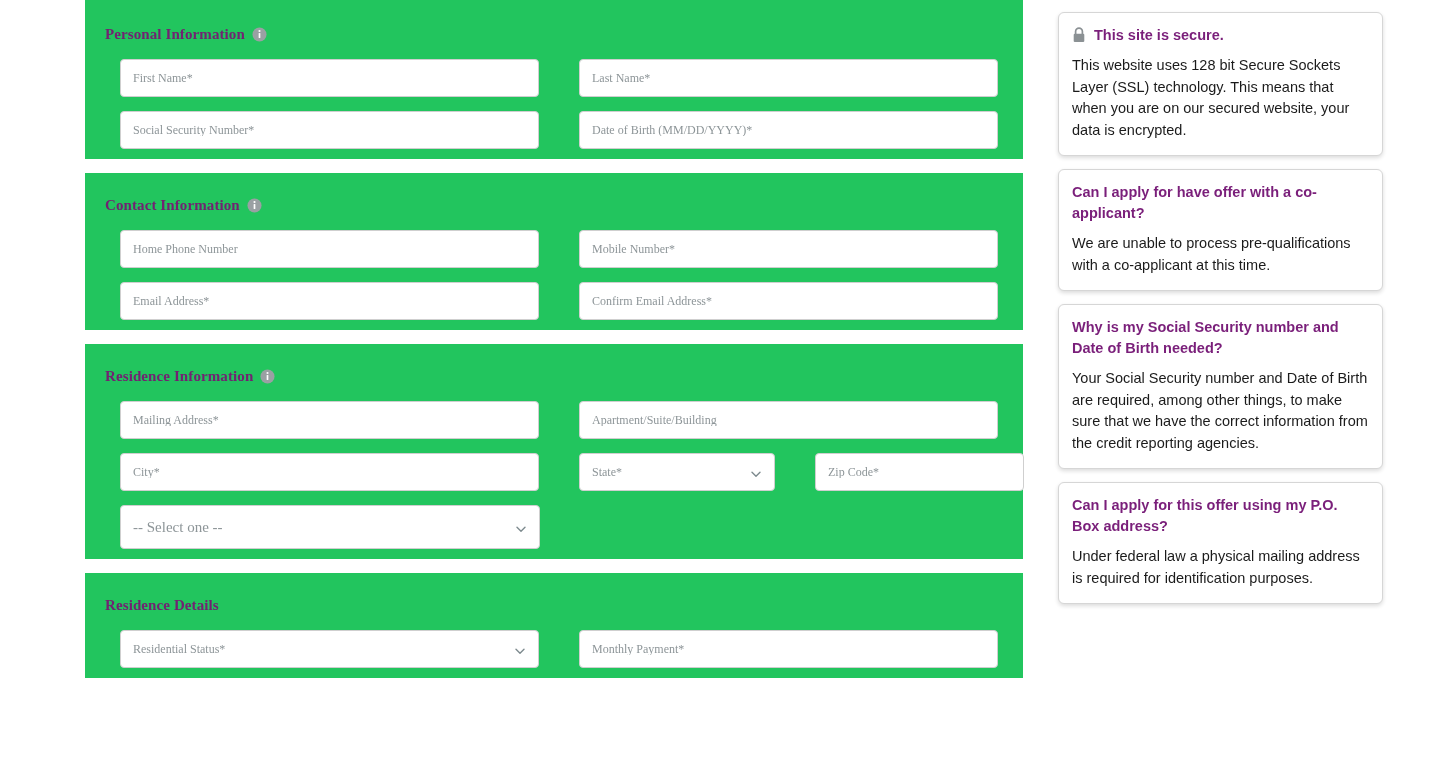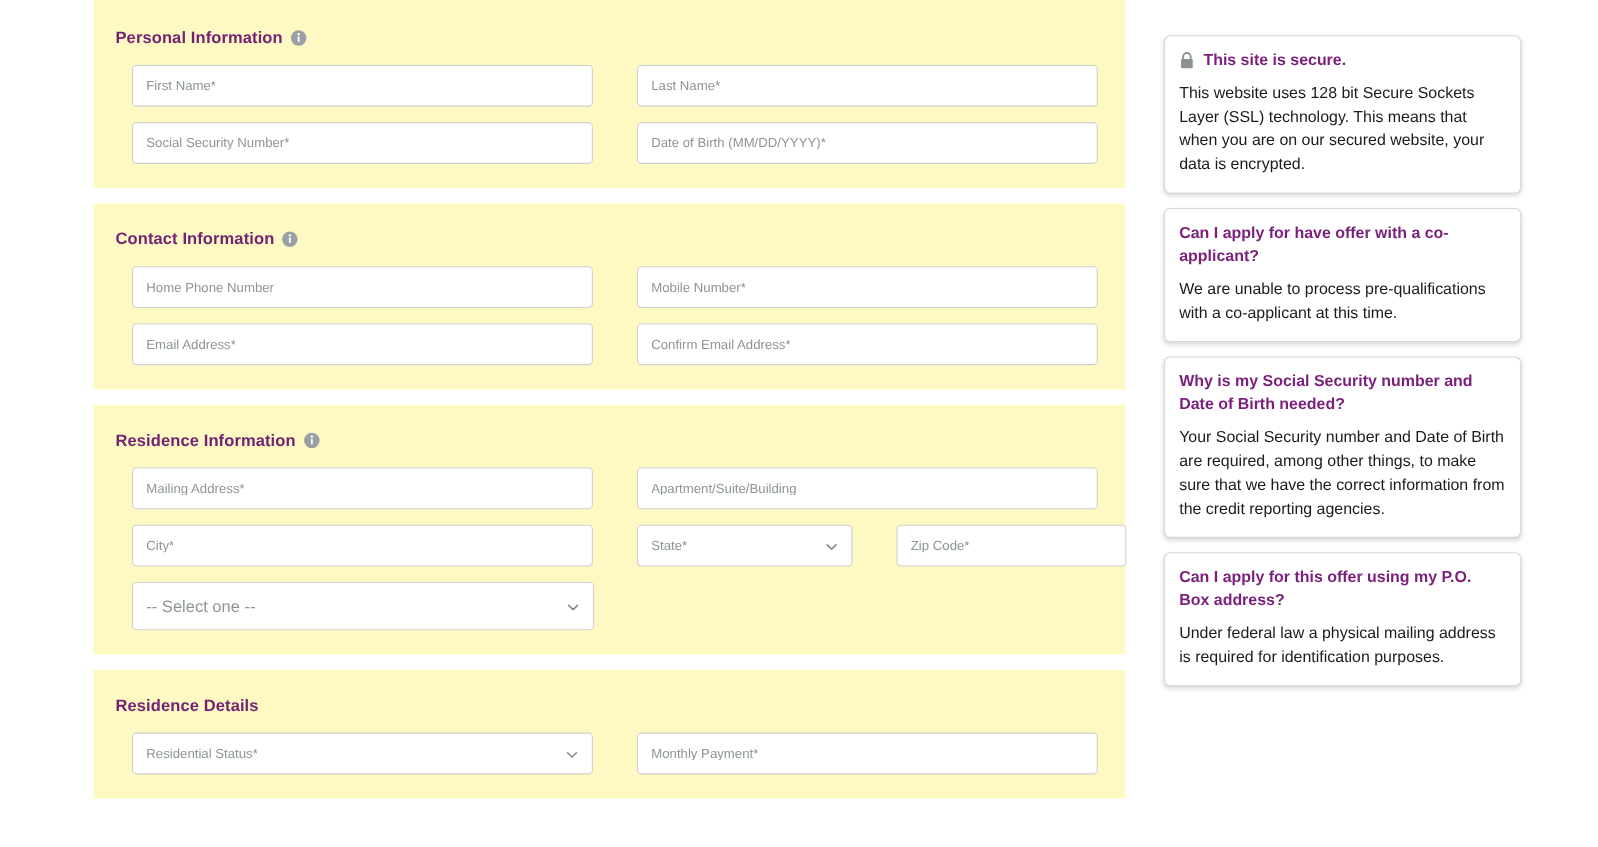--- a/index.html
+++ b/index.html
@@ -21,23 +21,24 @@
 
   
   .form-col {
     position: absolute;
     left: 85px;
     top: 0;
     width: 938px;
   }
 
   .form-section {
-    background: #fef9c3;
-    padding: 24px 0 22px 0;
+    background: #22c55e;
+    padding: 24px 0 10px 0;
     margin-bottom: 14px;
+    font-family: Liberation Serif, serif;
   }
   .form-section.first { padding-top: 26px; }
 
   .section-head {
     display: flex;
     align-items: center;
     gap: 7px;
     margin: 0 0 16px 20px;
   }
   .section-title {
@@ -99,21 +100,21 @@
     transform: translateY(-50%);
     width: 12px;
     height: 12px;
     display: block;
   }
 
   
   .cards-col {
     position: absolute;
     left: 1058px;
-    top: 32px;
+    top: 12px;
     width: 325px;
   }
 
   .card {
     background: #ffffff;
     border: 1px solid #d6d6d6;
     border-radius: 6px;
     box-shadow: 0 2px 4px rgba(0,0,0,0.14);
     padding: 12px 14px 14px 13px;
     margin-bottom: 13px;

